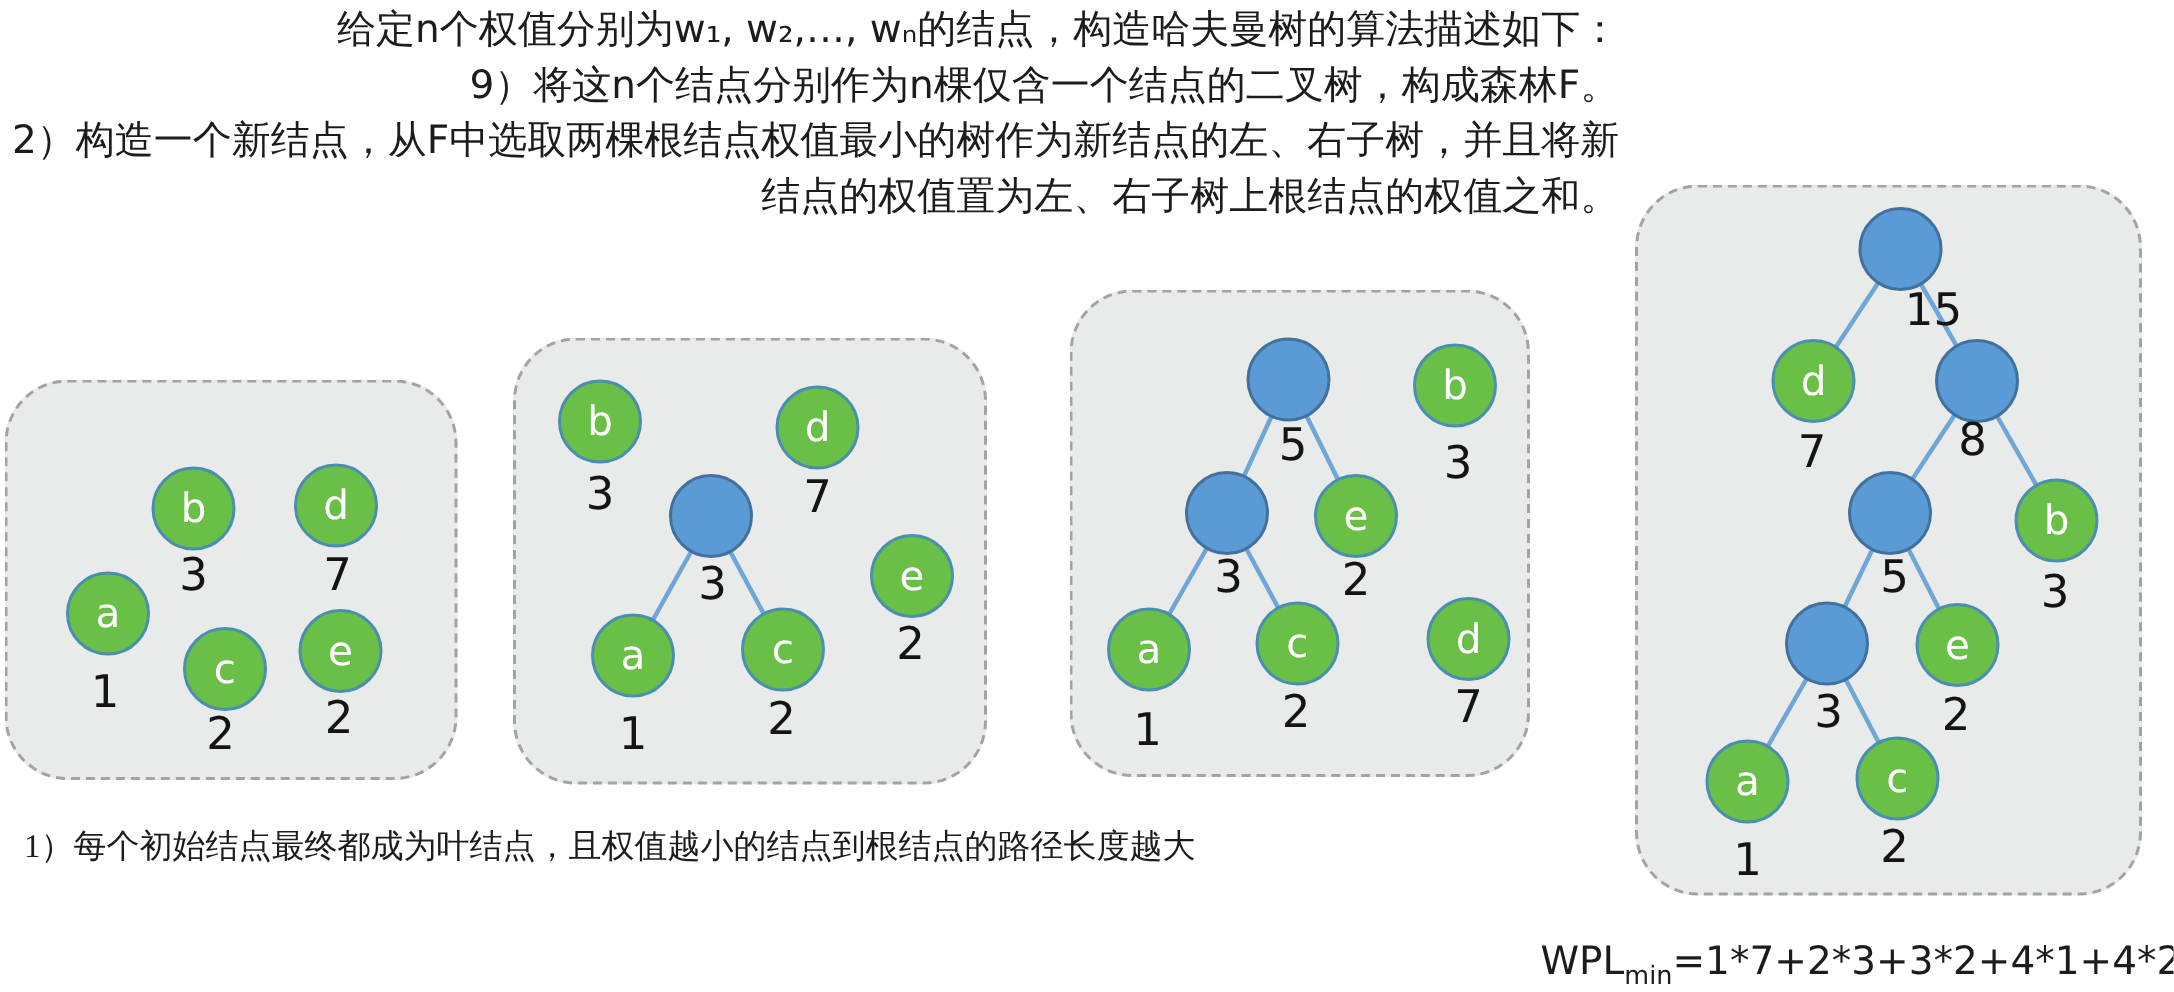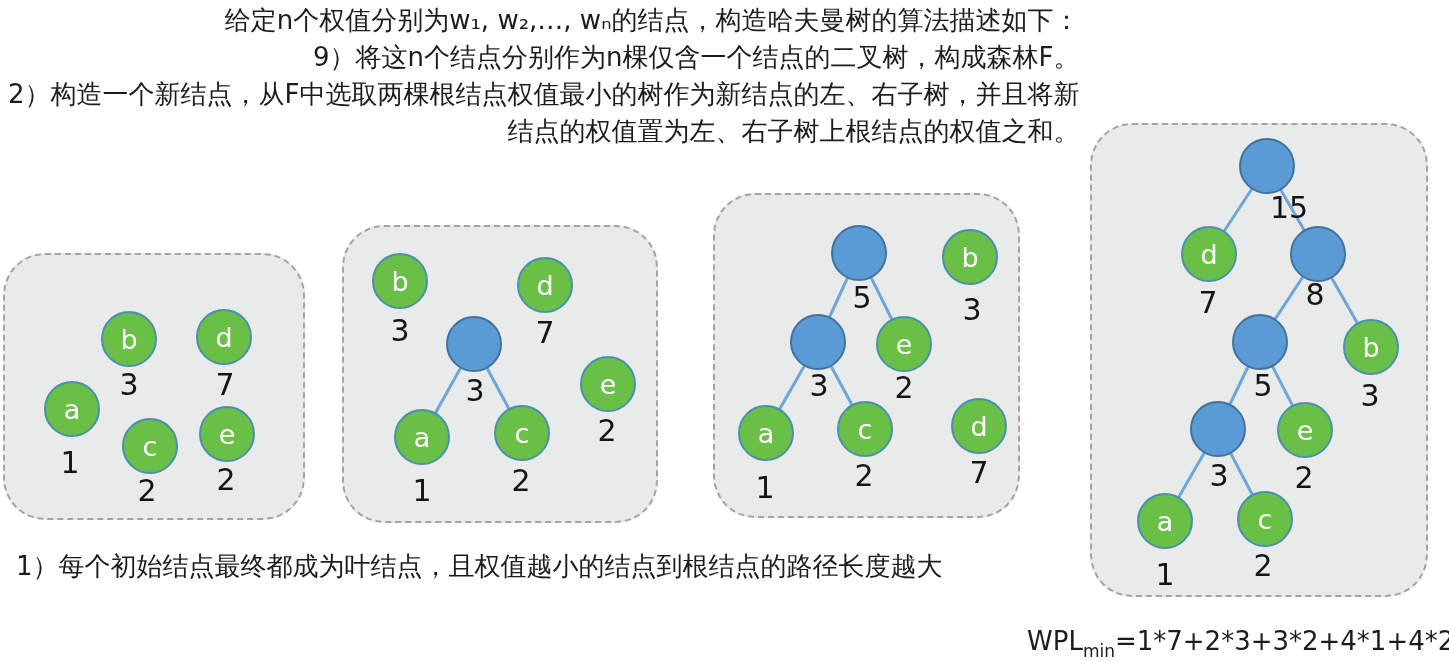--- a/index.html
+++ b/index.html
@@ -20,21 +20,21 @@
     position:absolute; width:56px; height:56px; border-radius:50%;
     display:flex; align-items:center; justify-content:center;
     font-size:27px; color:#ffffff; line-height:1;
   }
   .node.leaf     { background:#6abf47; border:2px solid #4a8fb0; }
   .node.internal { background:#5b9bd5; border:2px solid #41719c; }
   .weight {
     position:absolute; transform:translate(-50%,-50%);
     font-size:30px; color:#141414; white-space:nowrap;
   }
-  .note { position:absolute; left:16px; top:549px; font-size:26px; white-space:nowrap; }
+  .note { position:absolute; left:16px; top:549px; font-size:22px; white-space:nowrap;font-family:Liberation Serif, serif; }
   .wpl  { position:absolute; left:1027px; top:626px; font-size:26px; white-space:nowrap; }
   .wpl .sub { font-size:17px; vertical-align:-7px; }
 </style>
 </head>
 <body>
 
 <div class="algo">
   <div class="line">给定n个权值分别为w₁, w₂,…, wₙ的结点，构造哈夫曼树的算法描述如下：</div>
   <div class="line">9）将这n个结点分别作为n棵仅含一个结点的二叉树，构成森林F。</div>
   <div class="line">2）构造一个新结点，从F中选取两棵根结点权值最小的树作为新结点的左、右子树，并且将新</div>

